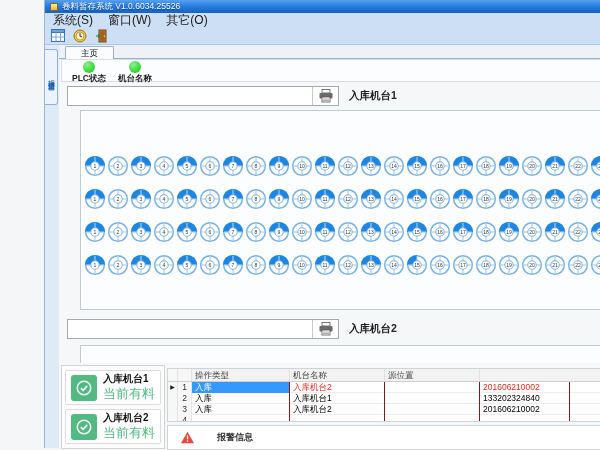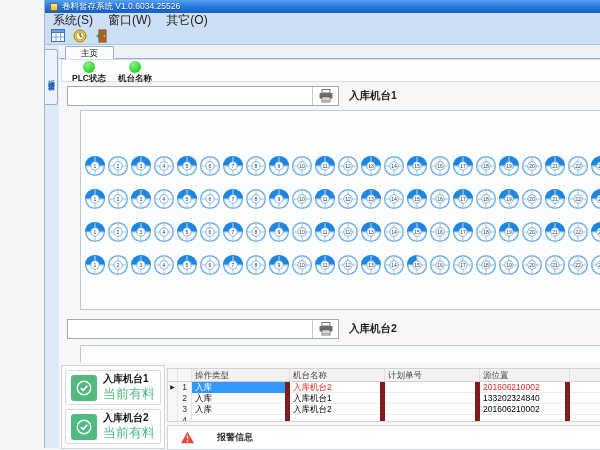--- a/index.html
+++ b/index.html
@@ -74,21 +74,21 @@
     display:flex; align-items:center; justify-content:center; }
   .card-title { font-size:10px; font-weight:bold; color:#111; line-height:12px; }
   .card-status { font-size:13px; color:#53b983; }
 
   
   .table-panel { position:absolute; left:108px; top:309px; right:0; height:54px;
     background:#fff; border:1px solid #cfd4d9; overflow:hidden; font-size:8.5px; }
   .tbl-row { display:grid; grid-template-columns:10px 14px 98px 95px 95px 90px 1fr;
     height:11px; line-height:11px; border-bottom:1px solid #ececec; }
   .tbl-row.header { height:13px; line-height:13px; background:#f2f2f2; border-bottom:1px solid #cfcfcf; color:#444; }
-  .tbl-cell { padding:0 3px; white-space:nowrap; overflow:hidden; border-right:5px solid #7f1d1d; }
+  .tbl-cell { padding:0 3px; white-space:nowrap; overflow:hidden; border-right:1px solid #7f1d1d; }
   .tbl-row.header .tbl-cell { border-right:1px solid #e0e0e0; }
   .sel-cell { text-align:center; font-size:6px; color:#222; background:#f7f7f7; border-right:1px solid #e4e4e4; }
   .num-cell { text-align:center; color:#333; background:#f7f7f7; border-right:1px solid #e4e4e4; }
   .cell-selected { background:#3399ff; color:#fff; }
   .cell-alert { color:#e02b20; }
 
   
   .alarm-panel { position:absolute; left:108px; top:366px; right:16px; height:25px;
     background:#fff; border:1px solid #cfd4d9; display:flex; align-items:center; gap:22px; padding-left:12px; }
   .alarm-label { font-size:9px; font-weight:bold; color:#333; }
@@ -976,21 +976,20 @@
           </span>
         </div>
       </div>
 
     <div class="table-panel">
         <div class="tbl-row header">
           <span class="sel-cell"></span>
           <span class="num-cell"></span>
           <span class="tbl-cell">操作类型</span>
           <span class="tbl-cell">机台名称</span>
-          <span class="tbl-cell">计划单号</span>
           <span class="tbl-cell">源位置</span>
         </div>
         <div class="tbl-row">
           <span class="sel-cell">▶</span>
           <span class="num-cell">1</span>
           <span class="tbl-cell cell-selected">入库</span>
           <span class="tbl-cell cell-alert">入库机台2</span>
           <span class="tbl-cell"></span>
           <span class="tbl-cell cell-alert">201606210002</span>
           <span class="tbl-cell"></span>

